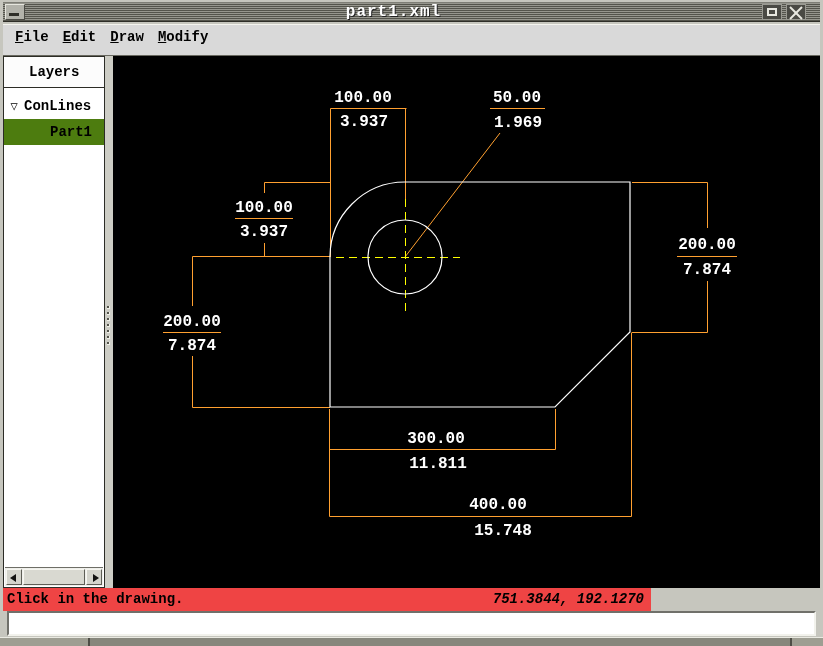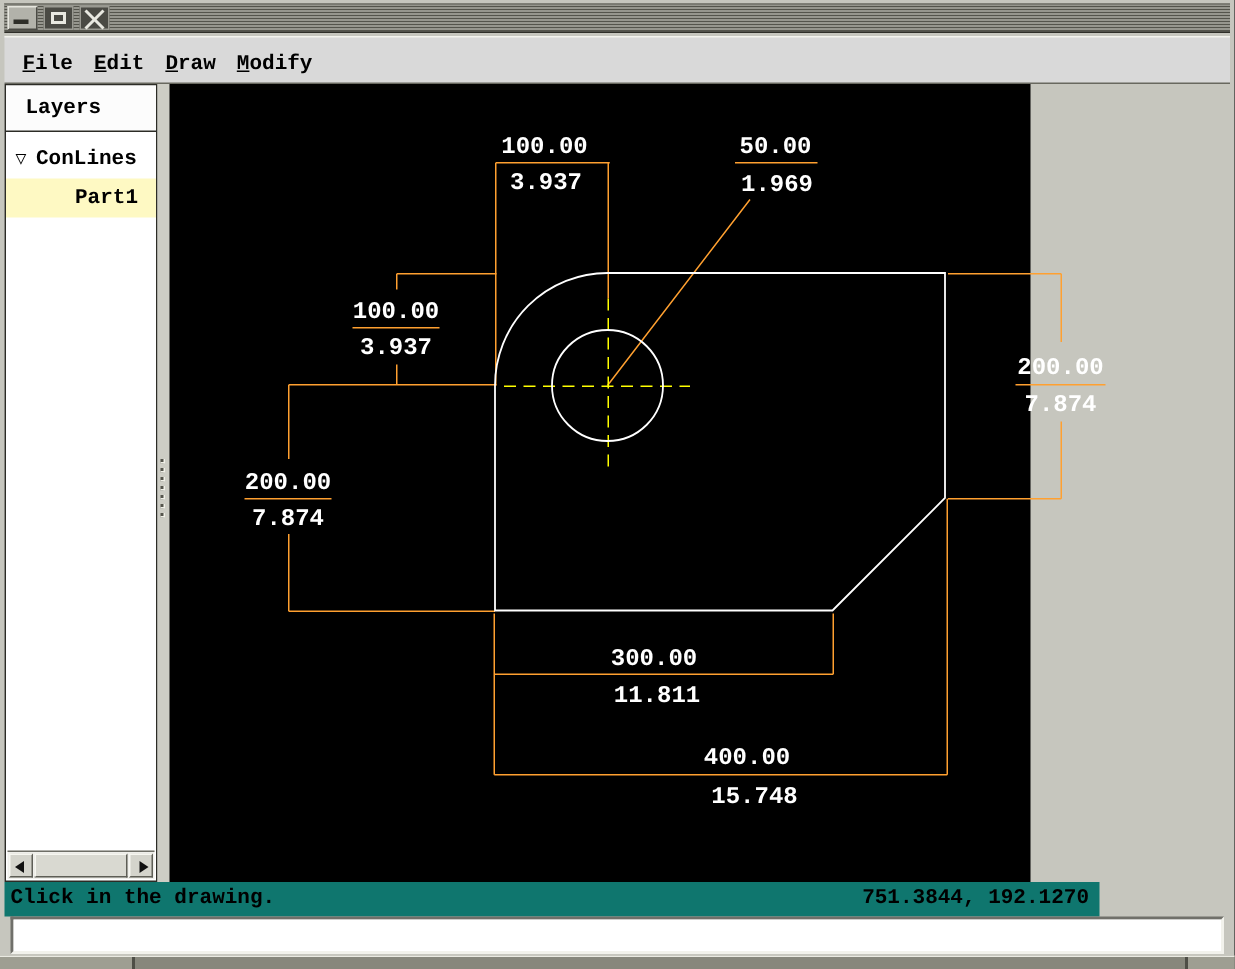--- a/index.html
+++ b/index.html
@@ -34,41 +34,41 @@
   #window-title {
     flex:1; text-align:center; color:#ffffff; font-size:16px; letter-spacing:1px;
     line-height:18px; text-shadow:1px 1px 0 #222;
   }
 
   
   #menubar {
     position:absolute; top:24px; left:3px; width:817px; height:32px;
     background:#d9d9d9;
     border-top:1px solid #f4f4ee; border-bottom:1px solid #68685f;
-    display:flex; align-items:flex-end; padding-left:5px;
+    display:flex; align-items:flex-start; padding-left:5px;
     font-size:14px;
   }
   .menu-item { padding:4px 7px; cursor:pointer; white-space:pre; }
   .menu-item .u { text-decoration:underline; }
 
   
   #layers-panel {
     position:absolute; top:56px; left:3px; width:102px; height:532px;
     background:#ffffff; border:1px solid #2c2c26;
     font-size:14px;
   }
   #layers-header {
-    height:31px; line-height:31px; padding-left:13px;
+    height:31px; line-height:31px; padding-left:25px;
     border-bottom:1px solid #2c2c26; background:#fcfcfc;
   }
   #layer-tree { padding-top:5px; }
   .tree-row { height:26px; line-height:26px; white-space:pre; cursor:pointer; }
   .tree-row .expander { display:inline-block; width:20px; text-align:center; font-size:12px; }
   .tree-row.child { padding-left:34px; }
-  .tree-row.selected { background:#fef9c3;padding-left:46px; }
+  .tree-row.selected { background:#4d7c0f;padding-left:46px; }
 
   
   #panel-hscroll {
     position:absolute; left:1px; right:1px; bottom:1px; height:19px;
     background:#efefeb; border-top:1px solid #6e6e66; display:block;
   }
   .sb-btn {
     position:absolute; top:1px; width:16px; height:16px; background:#d4d4cc;
     border-top:1px solid #f6f6f0; border-left:1px solid #f6f6f0;
     border-right:1px solid #5e5e56; border-bottom:1px solid #5e5e56;
@@ -88,35 +88,35 @@
   
   #sash { position:absolute; top:56px; left:105px; width:8px; height:532px; background:#cdcdc5; cursor:col-resize; }
   #sash .grips { position:absolute; top:250px; left:2px; }
   #sash .grips i {
     display:block; width:3px; height:3px; margin-bottom:3px;
     background:#55554d; border-right:1px solid #f0f0e8; border-bottom:1px solid #f0f0e8;
   }
 
   
   #canvas {
-    position:absolute; top:56px; left:113px; width:574px; height:532px; background:#000;
+    position:absolute; top:56px; left:113px; width:707px; height:532px; background:#000;
   }
   #canvas svg { display:block; }
   #canvas text {
     font-family:"Liberation Mono","DejaVu Sans Mono",monospace;
     font-weight:bold; font-size:16px; fill:#ffffff; text-anchor:middle;
   }
 
   
   #statusbar {
-    position:absolute; top:588px; left:3px; width:730px; height:23px;
-    background:#0f766e; font-size:14px; line-height:23px;
+    position:absolute; top:588px; left:3px; width:648px; height:23px;
+    background:#ef4444; font-size:14px; line-height:23px;
   }
   #status-message { position:absolute; left:4px; }
-  #status-coords { position:absolute; right:7px; }
+  #status-coords { position:absolute; right:7px;font-style:italic; }
 
   
   #entry-wrap {
     position:absolute; top:611px; left:7px; width:809px; height:25px;
     background:#ffffff;
     border-top:2px solid #70706a; border-left:2px solid #70706a;
     border-right:2px solid #f2f2ec; border-bottom:2px solid #f2f2ec;
   }
   #entry-wrap input {
     width:100%; height:100%; border:none; outline:none;
@@ -137,20 +137,21 @@
     background:#9e9e92; border-left:2px solid #4e4e46;
   }
 </style>
 </head>
 <body>
 
 <div id="titlebar">
   <div class="tb-btn" id="iconify-btn">
     <span class="bar"></span>
   </div>
+  <div id="window-title">part1.xml</div>
   <div class="tb-btn" id="maximize-btn">
     <span class="box"></span>
   </div>
   <div class="tb-btn" id="close-btn">
     <svg width="14" height="14" viewBox="0 0 14 14">
       <line x1="1" y1="1" x2="13" y2="13" stroke="#e8e8e0" stroke-width="2"></line>
       <line x1="13" y1="1" x2="1" y2="13" stroke="#e8e8e0" stroke-width="2"></line>
     </svg>
   </div>
 </div>

